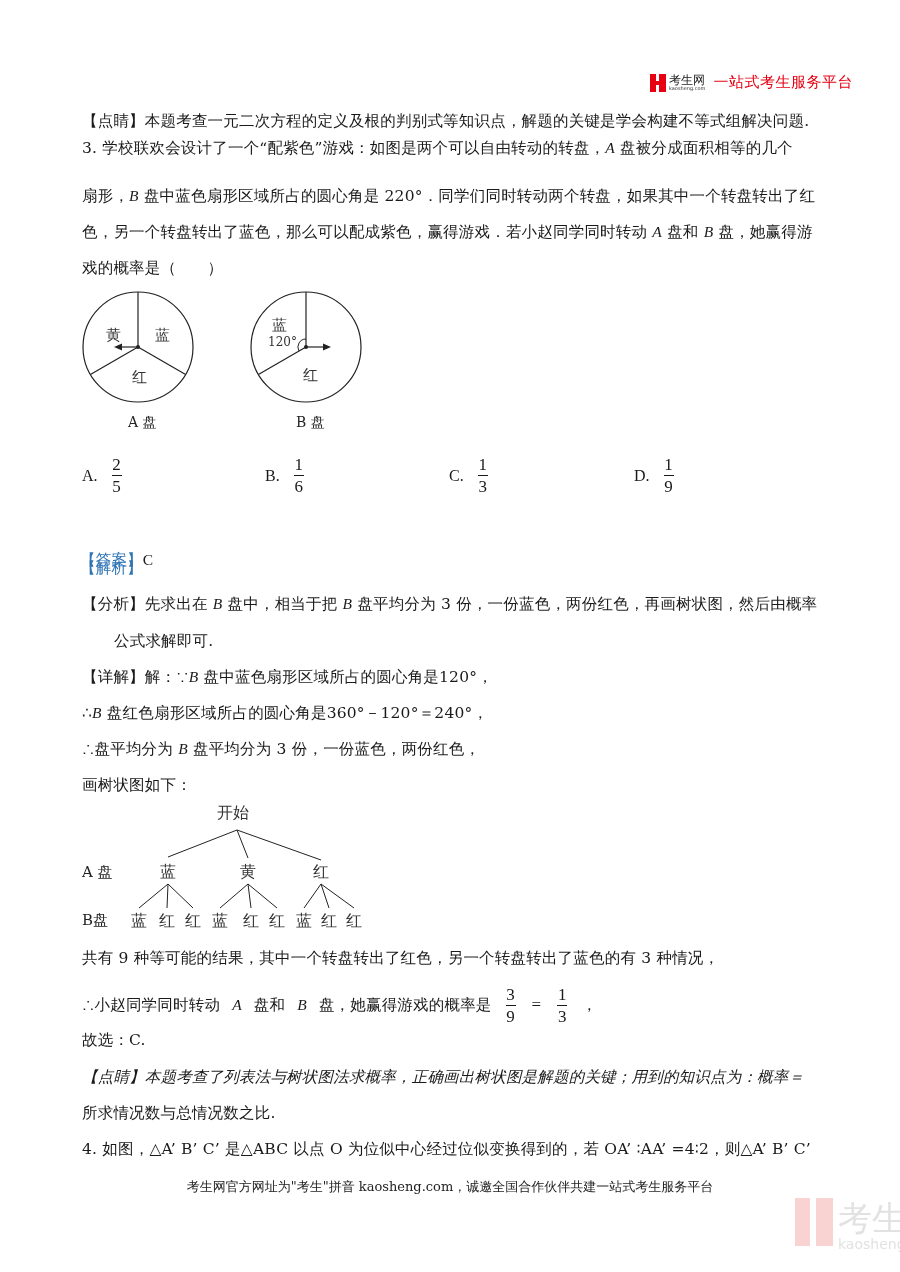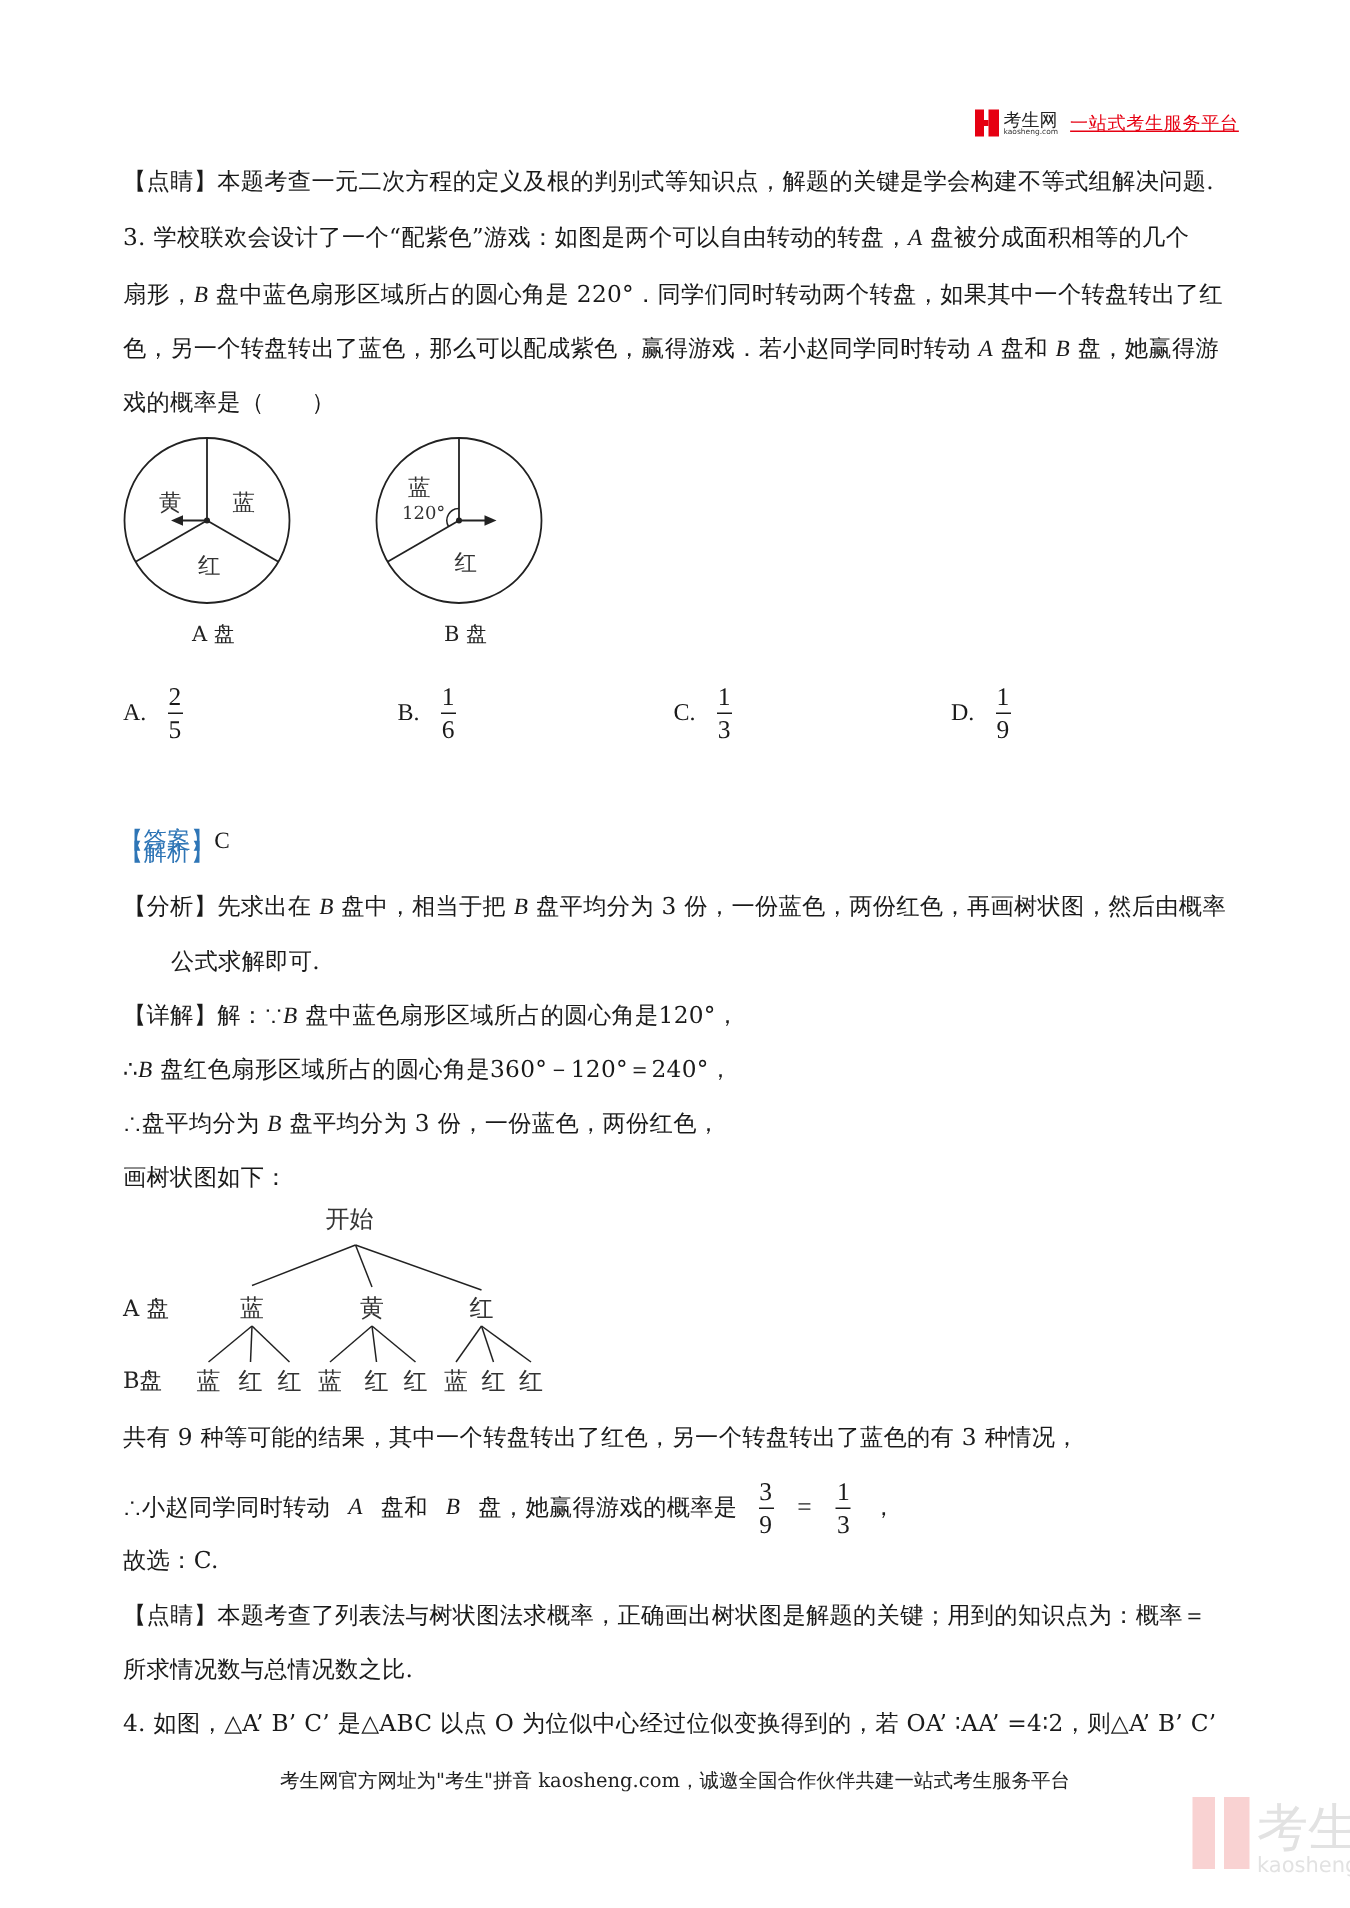--- a/index.html
+++ b/index.html
@@ -16,21 +16,21 @@
   .opt .lbl { margin-right: 12px; }
   
   .logo { position: absolute; left: 650px; top: 73px; display: flex; align-items: center; }
   .logo-mark { width: 16px; height: 18px; position: relative; margin-right: 3px; }
   .logo-mark .l { position: absolute; left: 0; top: 0; width: 6px; height: 18px; background: #e60012; }
   .logo-mark .r { position: absolute; right: 0; top: 0; width: 7px; height: 18px; background: #e60012; }
   .logo-mark .m { position: absolute; left: 6px; top: 7px; width: 3px; height: 4px; background: #e60012; }
   .logo-text { display: flex; flex-direction: column; line-height: 1; }
   .logo-cn { font-family: "DejaVu Sans", sans-serif; font-size: 12px; color: #222; }
   .logo-en { font-family: "DejaVu Sans", sans-serif; font-size: 5px; color: #333; }
-  .logo-slogan { font-family: "DejaVu Sans", sans-serif; font-size: 12px; color: #e60012; margin-left: 8px; letter-spacing: 0.5px; text-decoration: underline; }
+  .logo-slogan { font-family: "DejaVu Sans", sans-serif; font-size: 15px; color: #e60012; margin-left: 8px; letter-spacing: 0.5px; }
   
   .footer { position: absolute; left: 0; width: 900px; top: 1178px; text-align: center; font-size: 13px; color: #222; }
   .wm { position: absolute; left: 840px; top: 1196px; width: 160px; }
   .wm-mark { position: absolute; left: -45px; top: 2px; width: 38px; height: 48px; }
   .wm-mark .l { position: absolute; left: 0; top: 0; width: 15px; height: 48px; background: #f9d2d2; }
   .wm-mark .r { position: absolute; right: 0; top: 0; width: 17px; height: 48px; background: #f9d2d2; }
   .wm-cn { position: absolute; left: -2px; top: 0; font-family: "DejaVu Sans", sans-serif; font-size: 34px; color: #e2e2e2; white-space: nowrap; }
   .wm-en { position: absolute; left: -2px; top: 40px; font-family: "DejaVu Sans", sans-serif; font-size: 14px; color: #e2e2e2; white-space: nowrap; }
   svg text { font-family: "DejaVu Serif", "Liberation Serif", serif; }
 </style>
@@ -47,21 +47,21 @@
     <span class="logo-cn">考生网</span>
     <span class="logo-en">kaosheng.com</span>
   </div>
   <span class="logo-slogan">一站式考生服务平台</span>
 </div>
 
 <div class="line" style="top:111px;">
   <span>【点睛】</span><span>本题考查一元二次方程的定义及根的判别式等知识点，解题的关键是学会构建不等式组解决问题.</span>
 </div>
 
-<div class="line" style="top:148px;text-align:center;">
+<div class="line" style="top:138px;text-align:center;">
   <span>3.</span>
   <span>学校联欢会设计了一个“配紫色”游戏：如图是两个可以自由转动的转盘，</span><span class="it">A</span><span> 盘被分成面积相等的几个</span>
 </div>
 <div class="line" style="top:186px;">
   <span>扇形，</span><span class="it">B</span><span> 盘中蓝色扇形区域所占的圆心角是 220°．同学们同时转动两个转盘，如果其中一个转盘转出了红</span>
 </div>
 <div class="line" style="top:222px;">
   <span>色，另一个转盘转出了蓝色，那么可以配成紫色，赢得游戏．若小赵同学同时转动</span> <span class="it">A</span><span> 盘和 </span><span class="it">B</span><span> 盘，她赢得游</span>
 </div>
 <div class="line" style="top:258px;">
@@ -214,21 +214,21 @@
       <span>1</span>
       <span class="bar"></span>
       <span>3</span>
     </span>
   <span>，</span>
 </div>
 <div class="line" style="top:1030px;">
   <span>故选：C.</span>
 </div>
 
-<div class="line" style="top:1067px;">
+<div class="line" style="top:1067px;font-style:italic;">
   <span>【点睛】</span><span>本题考查了列表法与树状图法求概率，正确画出树状图是解题的关键；用到的知识点为：概率＝</span>
 </div>
 <div class="line" style="top:1103px;">
   <span>所求情况数与总情况数之比.</span>
 </div>
 
 <div class="line" style="top:1139px;">
   <span>4.</span>
   <span>如图，△A’ B’ C’ 是△ABC 以点 O 为位似中心经过位似变换得到的，若 OA’ ∶AA’ =4∶2，则△A’ B’ C’</span>
 </div>

